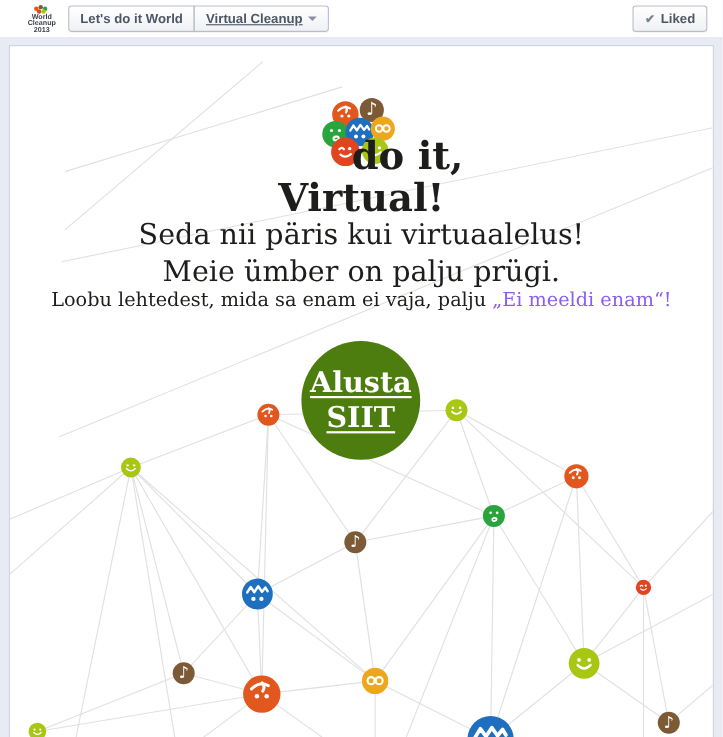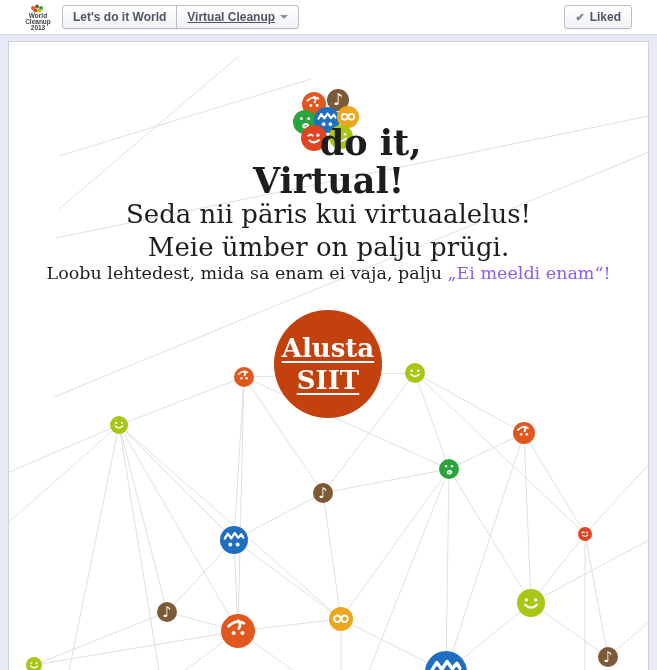--- a/index.html
+++ b/index.html
@@ -5,21 +5,21 @@
   html,body{margin:0;padding:0;}
   body{
     width:657px;height:670px;overflow:hidden;position:relative;
     background:#e9ebf4;
     font-family:"Liberation Sans",sans-serif;
   }
   
   .topbar{
     position:absolute;top:0;left:0;width:657px;height:35px;
     background:#ffffff;border-bottom:1px solid #d8dcea;
-    display:flex;align-items:center;box-sizing:border-box;padding:0 25px 0 20px;
+    display:flex;align-items:center;box-sizing:border-box;padding:0 14px 0 20px;
   }
   .logo{width:36px;display:flex;flex-direction:column;align-items:center;margin-right:4px;}
   .logo-text{font-size:6.5px;line-height:6px;font-weight:bold;color:#3a3f47;text-align:center;}
   .btn{
     font-size:12px;font-weight:bold;color:#4e5665;
     background:linear-gradient(#ffffff,#f0f1f4);
     border:1px solid #b9bdc8;padding:4px 10px;border-radius:3px;
     display:inline-flex;align-items:center;gap:5px;cursor:pointer;
     box-shadow:0 1px 0 rgba(0,0,0,0.04);
   }
@@ -41,21 +41,21 @@
   .title-row{position:absolute;top:82px;left:0;width:100%;display:flex;justify-content:center;align-items:flex-start;}
   .title-row .t{font-family:"DejaVu Serif",serif;font-weight:bold;font-size:35px;line-height:38px;}
   .title-gap{width:84px;}
   .title2{position:absolute;top:120px;left:0;width:100%;font-family:"DejaVu Serif",serif;font-weight:bold;font-size:35px;line-height:38px;}
   .subtitle{position:absolute;top:156px;left:0;width:100%;font-family:"DejaVu Serif",serif;font-size:26px;line-height:33px;color:#1d1d1b;}
   .instruction{position:absolute;top:221px;left:0;width:100%;font-family:"DejaVu Serif",serif;font-size:17.5px;color:#1d1d1b;}
   .instruction .link{color:#8b5cf6;}
   
   .cta{
     position:absolute;top:268px;left:265px;width:108px;height:108px;border-radius:50%;
-    background:#c2410c;z-index:3;cursor:pointer;
+    background:#4d7c0f;z-index:3;cursor:pointer;
     display:flex;flex-direction:column;align-items:center;justify-content:center;gap:2px;
     font-family:"DejaVu Serif",serif;font-weight:bold;font-size:26px;color:#ffffff;line-height:30px;
   }
   .cta span{text-decoration:underline;text-decoration-thickness:2px;text-underline-offset:4px;}
 </style>
 </head>
 <body>
 
 <div class="topbar">
   <div class="logo">

